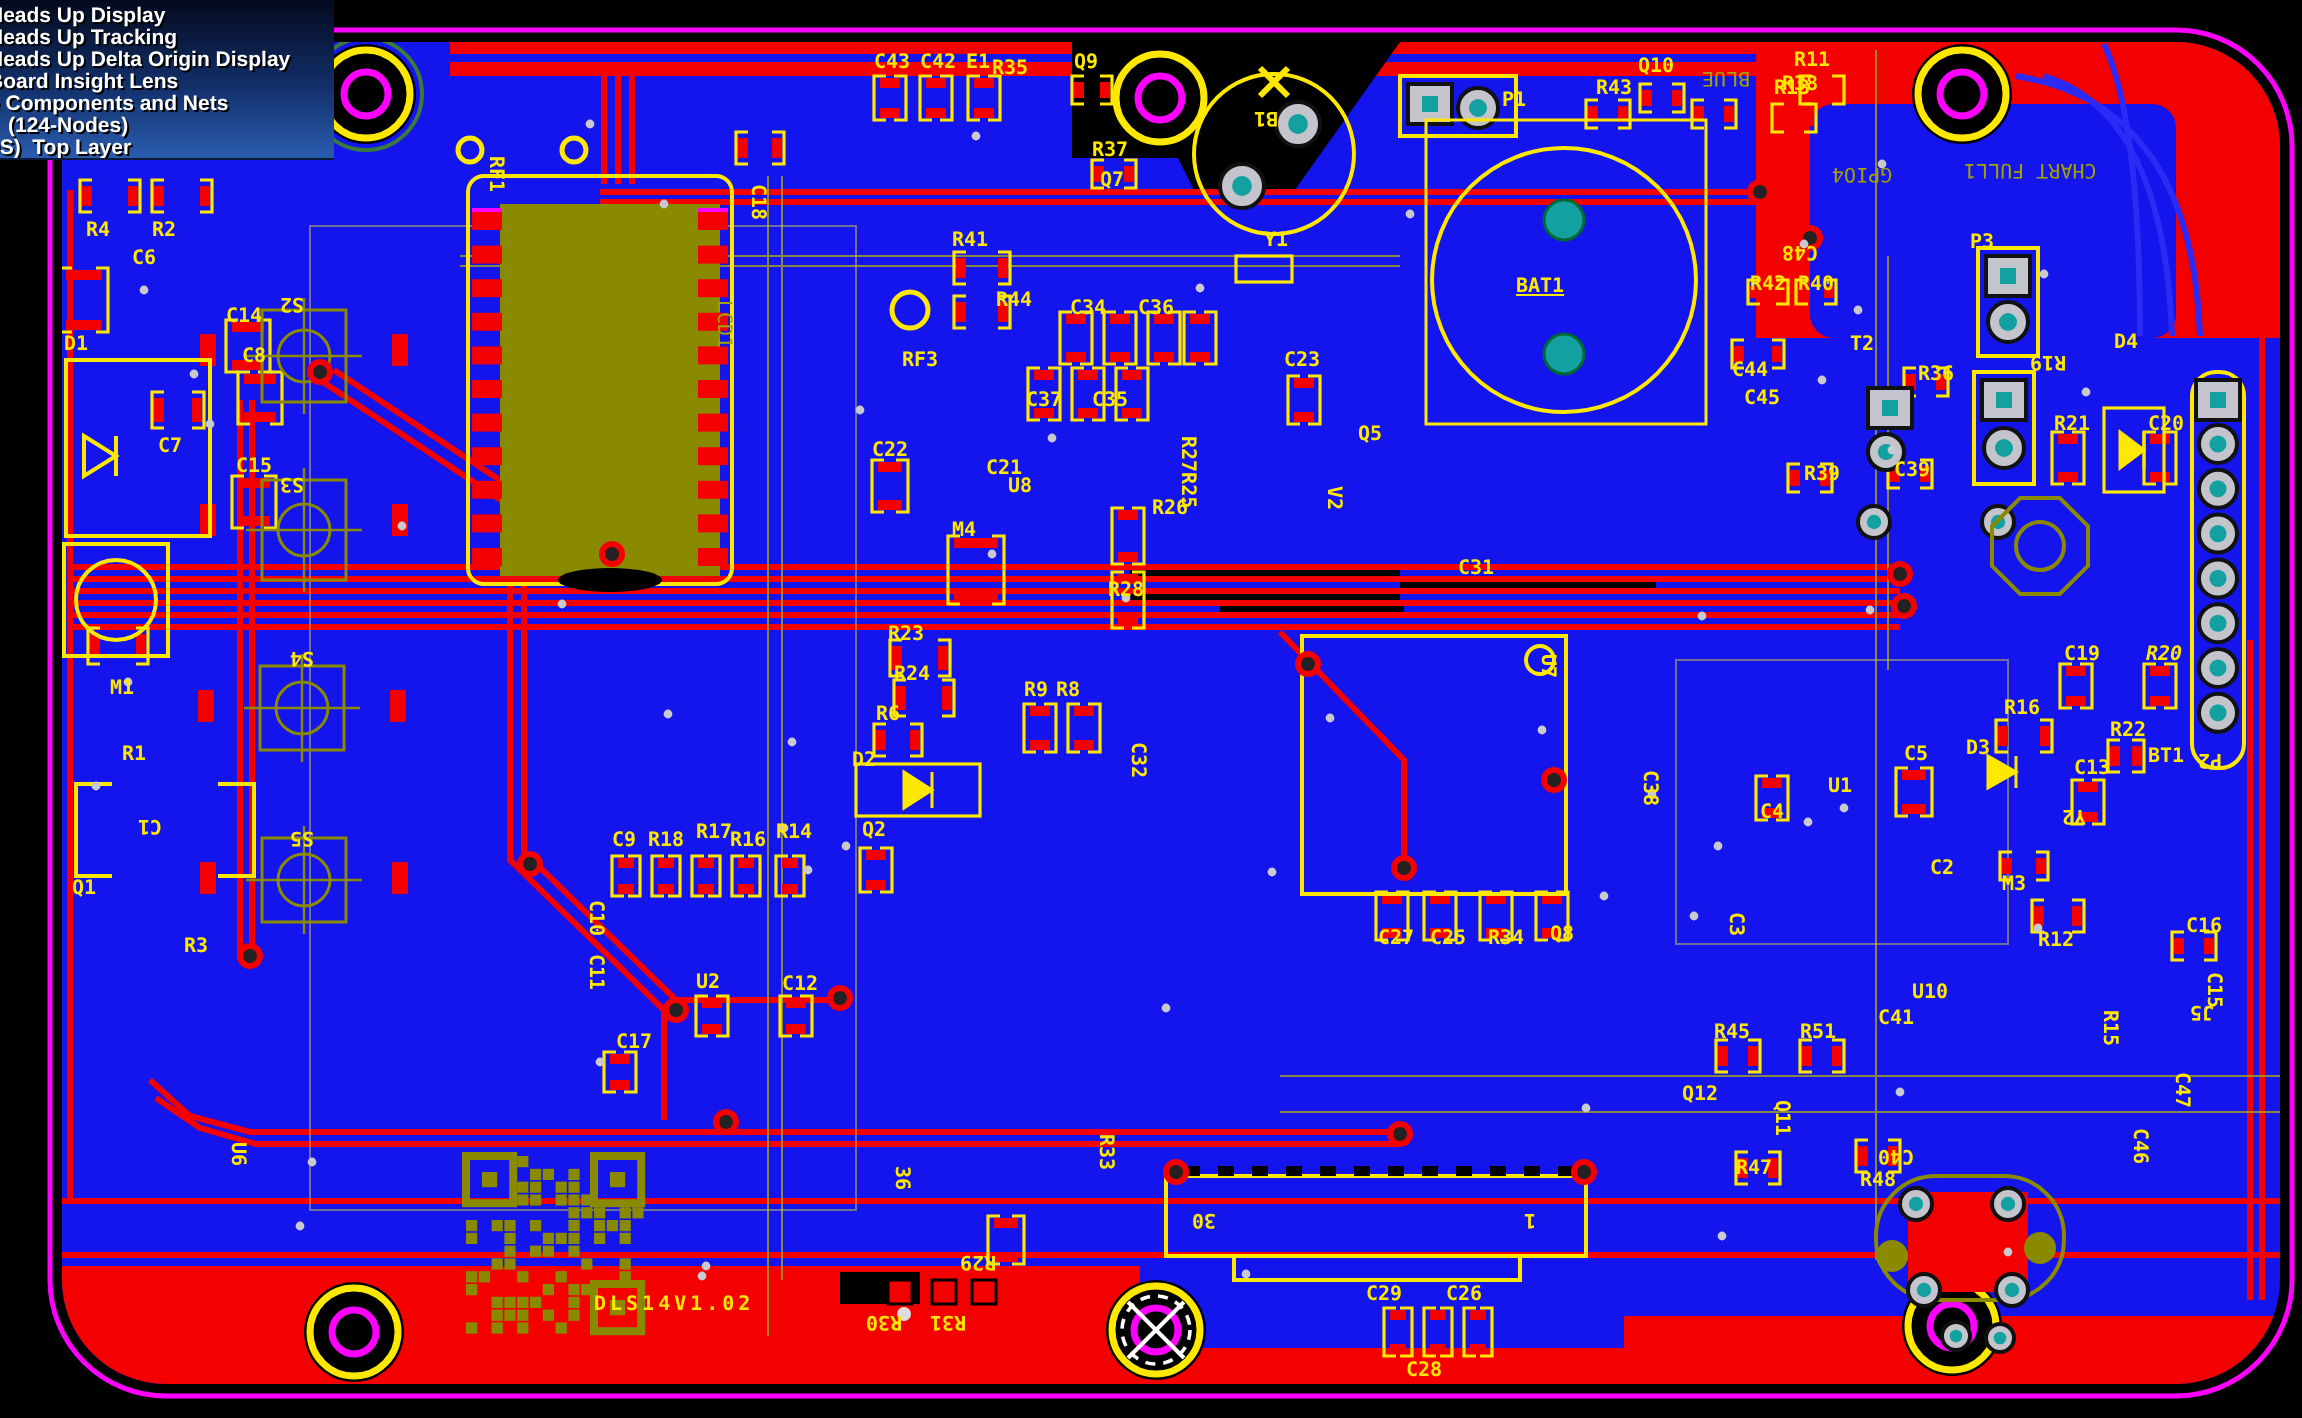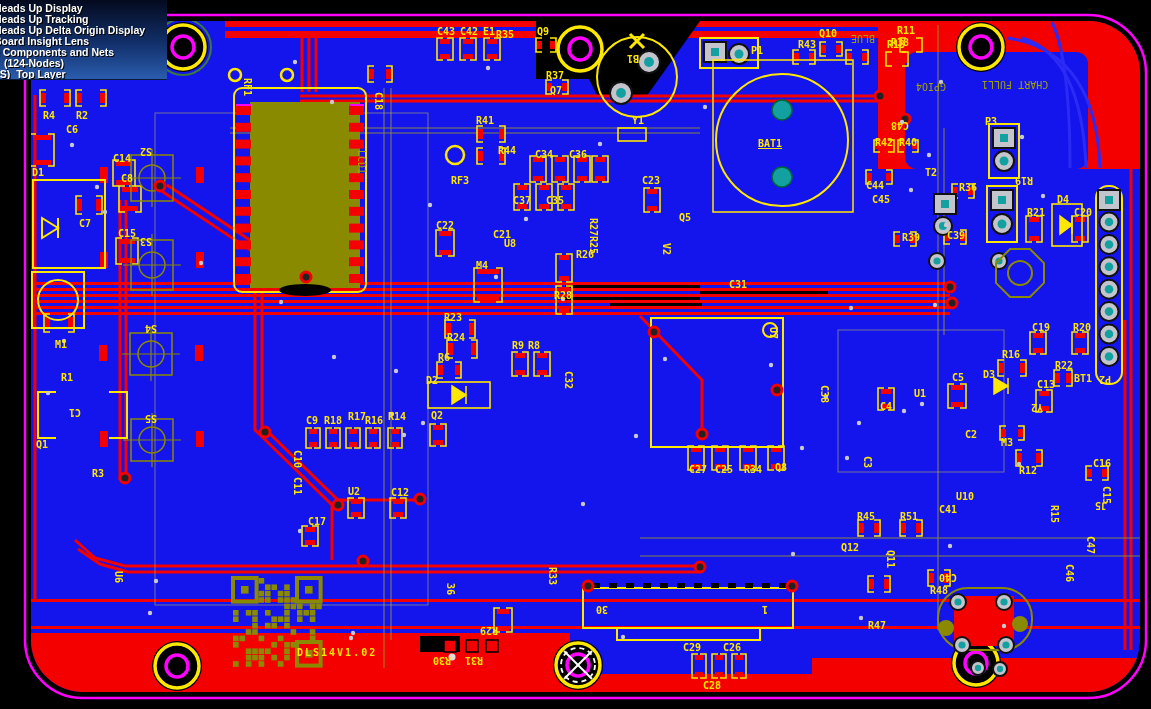--- a/index.html
+++ b/index.html
@@ -682,25 +682,25 @@
       <span style="left: 899px; top: 138px;">R40</span>
       <span class="r180" style="left: 891px; top: 120px;">C48</span>
       <span style="left: 866px; top: 181px;">C44</span>
       <span style="left: 872px; top: 195px;">C45</span>
       <span style="left: 925px; top: 168px;">T2</span>
       <span style="left: 959px; top: 183px;">R36</span>
       <span style="left: 902px; top: 233px;">R39</span>
       <span style="left: 947px; top: 231px;">C39</span>
       <span style="left: 985px; top: 117px;">P3</span>
       <span class="r180" style="left: 1015px; top: 175px;">R19</span>
-      <span style="left: 1057px; top: 195px;">D4</span>
+      <span style="left: 1057px; top: 167px;">D4</span>
       <span style="left: 1027px; top: 208px;">R21</span>
       <span style="left: 1074px; top: 208px;">C20</span>
       <span style="left: 1032px; top: 323px;">C19</span>
-      <span style="left: 1073px; top: 323px;">R20</span>
+      <span style="left: 1073px; top: 323px; font-style: italic;">R20</span>
       <span style="left: 1055px; top: 361px;">R22</span>
       <span style="left: 1002px; top: 350px;">R16</span>
       <span style="left: 983px; top: 370px;">D3</span>
       <span style="left: 1037px; top: 380px;">C13</span>
       <span style="left: 1074px; top: 374px;">BT1</span>
       <span class="r180" style="left: 1099px; top: 374px;">P2</span>
       <span style="left: 1093px; top: 459px;">C16</span>
       <span class="r90" style="left: 1111px; top: 486px;">C15</span>
       <span class="r90" style="left: 1059px; top: 505px;">R15</span>
       <span class="r180" style="left: 1095px; top: 500px;">J5</span>
@@ -708,21 +708,21 @@
       <span class="r90" style="left: 1074px; top: 564px;">C46</span>
       <span style="left: 965px; top: 430px;">C2</span>
       <span style="left: 1001px; top: 438px;">M3</span>
       <span style="left: 1019px; top: 466px;">R12</span>
       <span style="left: 956px; top: 492px;">U10</span>
       <span style="left: 939px; top: 505px;">C41</span>
       <span style="left: 857px; top: 512px;">R45</span>
       <span style="left: 900px; top: 512px;">R51</span>
       <span style="left: 841px; top: 543px;">Q12</span>
       <span class="r90" style="left: 895px; top: 550px;">Q11</span>
-      <span style="left: 868px; top: 621px;">R47</span>
+      <span style="left: 868px; top: 580px;">R47</span>
       <span style="left: 930px; top: 586px;">R48</span>
       <span class="r180" style="left: 939px; top: 572px;">C40</span>
       <span class="r90" style="left: 778px; top: 327px;">U7</span>
       <span class="r90" style="left: 829px; top: 385px;">C38</span>
       <span style="left: 679px; top: 213px;">Q5</span>
       <span class="r90" style="left: 671px; top: 243px;">V2</span>
       <span style="left: 729px; top: 280px;">C31</span>
       <span class="r90" style="left: 598px; top: 218px;">R27R25</span>
       <span style="left: 689px; top: 465px;">C27</span>
       <span style="left: 715px; top: 465px;">C25</span>

